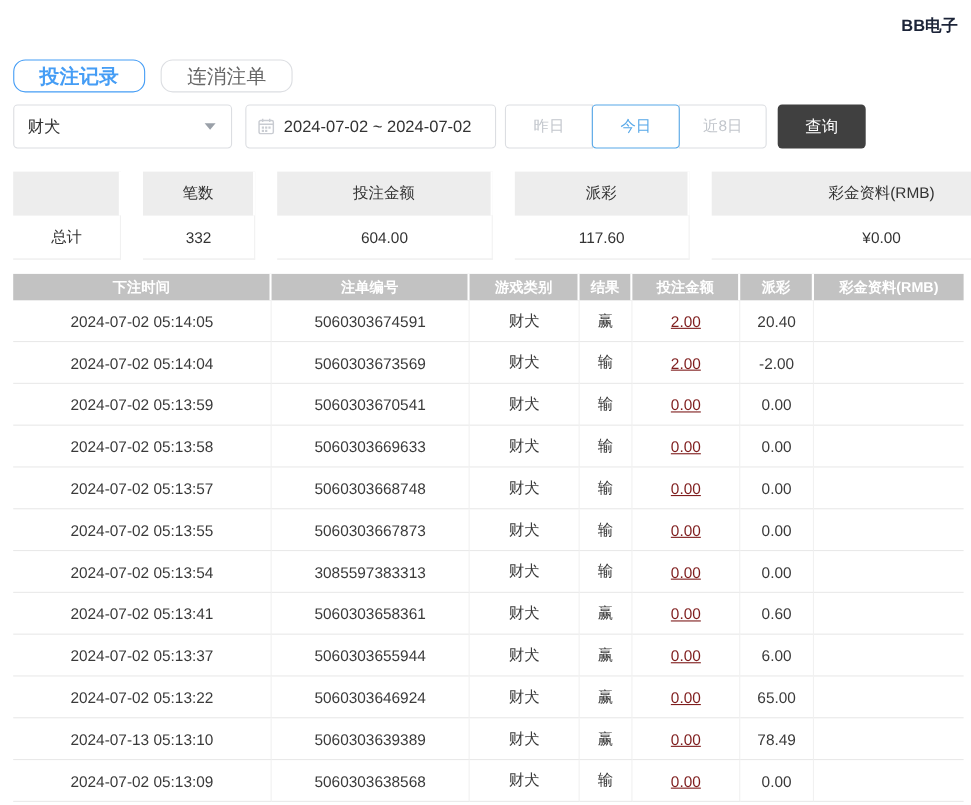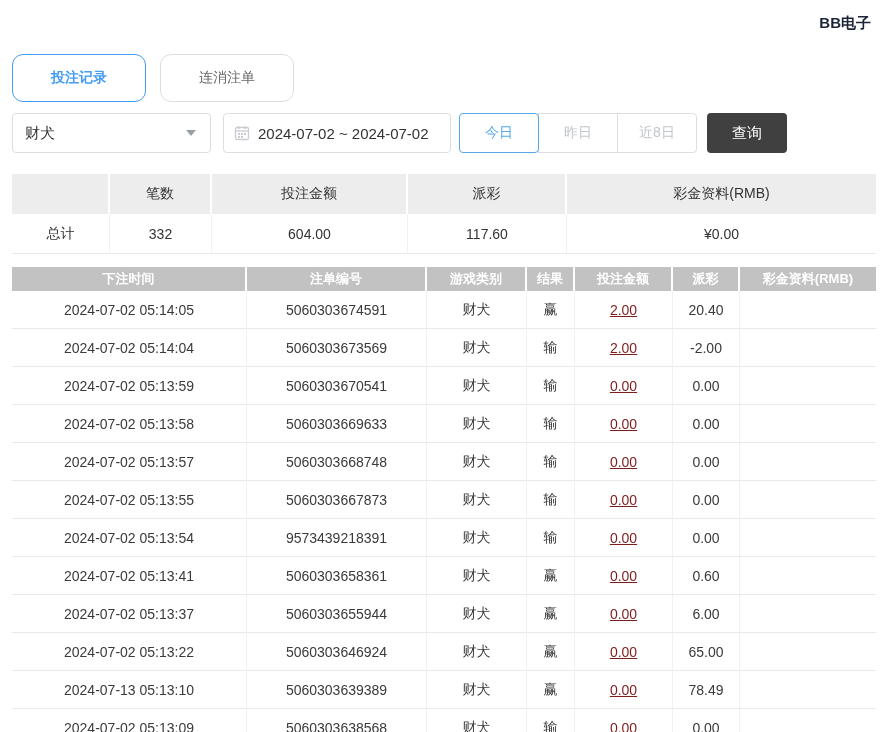--- a/index.html
+++ b/index.html
@@ -4,22 +4,22 @@
 <style>
   * { margin:0; padding:0; box-sizing:border-box; }
   html,body { width:883px; height:732px; overflow:hidden; background:#fff;
     font-family:"Liberation Sans","DejaVu Sans",sans-serif; color:#333; }
   .page { position:relative; width:883px; height:732px; padding:12px;text-align:right; }
 
   .page-title { font-size:15px; font-weight:bold; color:#1c2438; padding-top:2px; }
 
   
   .tabs { display:flex; gap:14px; margin-top:21px; }
-  .tab { height:48px; padding:0 38px; display:flex; align-items:center; justify-content:center;
-    border:1px solid #dcdee2; border-radius:11px; background:#fff; font-size:14px; color:#666; cursor:pointer; }
+  .tab { height:30px; padding:0 23px; display:flex; align-items:center; justify-content:center;
+    border:1px solid #dcdee2; border-radius:11px; background:#fff; font-size:18px; color:#666; cursor:pointer; }
   .tab.active { border-color:#459df5; color:#459df5; font-weight:bold; }
 
   
   .filters { display:flex; align-items:center; margin-top:11px; }
   .select { width:199px; height:40px; border:1px solid #dcdee2; border-radius:4px;
     display:flex; align-items:center; justify-content:space-between; padding:0 12px; font-size:15px; cursor:pointer; }
   .caret { width:0; height:0; border-left:5px solid transparent; border-right:5px solid transparent;
     border-top:6px solid #9aa0a8; margin-right:2px; }
   .date-box { width:228px; height:40px; border:1px solid #dcdee2; border-radius:4px; margin-left:12px;
     display:flex; align-items:center; padding:12px 10px; font-size:15px; color:#333; cursor:text; }
@@ -28,21 +28,21 @@
   .seg-btn { width:80px; height:40px; display:flex; align-items:center; justify-content:center;
     border:1px solid #dcdee2; background:#fff; font-size:14px; color:#c2c6cc; cursor:pointer; margin-left:-1px; }
   .seg-btn:first-child { margin-left:0; border-radius:4px 0 0 4px; }
   .seg-btn:last-child { border-radius:0 4px 4px 0; }
   .seg-btn.active { border-color:#57a8e8; color:#57a8e8; position:relative; z-index:2; border-radius:4px; }
   .query-btn { width:80px; height:40px; margin-left:10px; border:none; border-radius:4px;
     background:#404040; color:#fff; font-size:15px; display:flex; align-items:center; justify-content:center; cursor:pointer; }
 
   
   .summary { margin-top:21px; width:864px; }
-  .sum-grid { display:grid; grid-template-columns:98px 102px 196px 159px 309px; }
+  .sum-grid { display:grid; grid-template-columns:98px 102px 196px 159px 309px;gap:20px; }
   .sum-head .cell { background:#ededed; height:40px; border-right:2px solid #fff; font-size:14px; color:#333; }
   .sum-head .cell:last-child { border-right:none; }
   .sum-row .cell { height:40px; border-right:1px solid #f1f1f1; border-bottom:1px solid #e9e9e9; font-size:14px; }
   .sum-row .cell:last-child { border-right:none; }
   .cell { display:flex; align-items:center; justify-content:center; }
 
   
   .records { margin-top:13px; width:864px; }
   .rec-grid { display:grid; grid-template-columns:235px 180px 100px 48px 98px 67px 136px; }
   .rec-head .cell { background:#c2c2c2; height:24px; border-right:2px solid #fff; color:#fff; font-size:13px; font-weight:bold; }
@@ -79,22 +79,22 @@
           <rect x="4" y="8" width="2" height="2" fill="#c9ccd2"></rect>
             <rect x="7" y="8" width="2" height="2" fill="#c9ccd2"></rect>
           <rect x="10" y="8" width="2" height="2" fill="#c9ccd2"></rect>
             <rect x="4" y="11" width="2" height="2" fill="#c9ccd2"></rect>
           <rect x="7" y="11" width="2" height="2" fill="#c9ccd2"></rect>
         </svg>
       </span>
       <span>2024-07-02 ~ 2024-07-02</span>
     </div>
     <div class="seg">
+      <div class="seg-btn">昨日</div>
       <div class="seg-btn active">今日</div>
-      <div class="seg-btn">昨日</div>
       <div class="seg-btn">近8日</div>
     </div>
     <div class="query-btn">查询</div>
   </div>
 
   <div class="summary">
     <div class="sum-grid sum-head">
         <div class="cell"></div>
         <div class="cell">笔数</div>
         <div class="cell">投注金额</div>
@@ -188,21 +188,21 @@
     <div class="cell">输</div>
     <div class="cell">
             <span class="bet-link">0.00</span>
           </div>
     <div class="cell">0.00</div>
     <div class="cell"></div>
   </div>
 
   <div class="rec-grid rec-row">
     <div class="cell">2024-07-02 05:13:54</div>
-    <div class="cell">9573439218391</div>
+    <div class="cell">3085597383313</div>
     <div class="cell">财犬</div>
     <div class="cell">输</div>
     <div class="cell">
             <span class="bet-link">0.00</span>
           </div>
     <div class="cell">0.00</div>
     <div class="cell"></div>
   </div>
 
   <div class="rec-grid rec-row">

